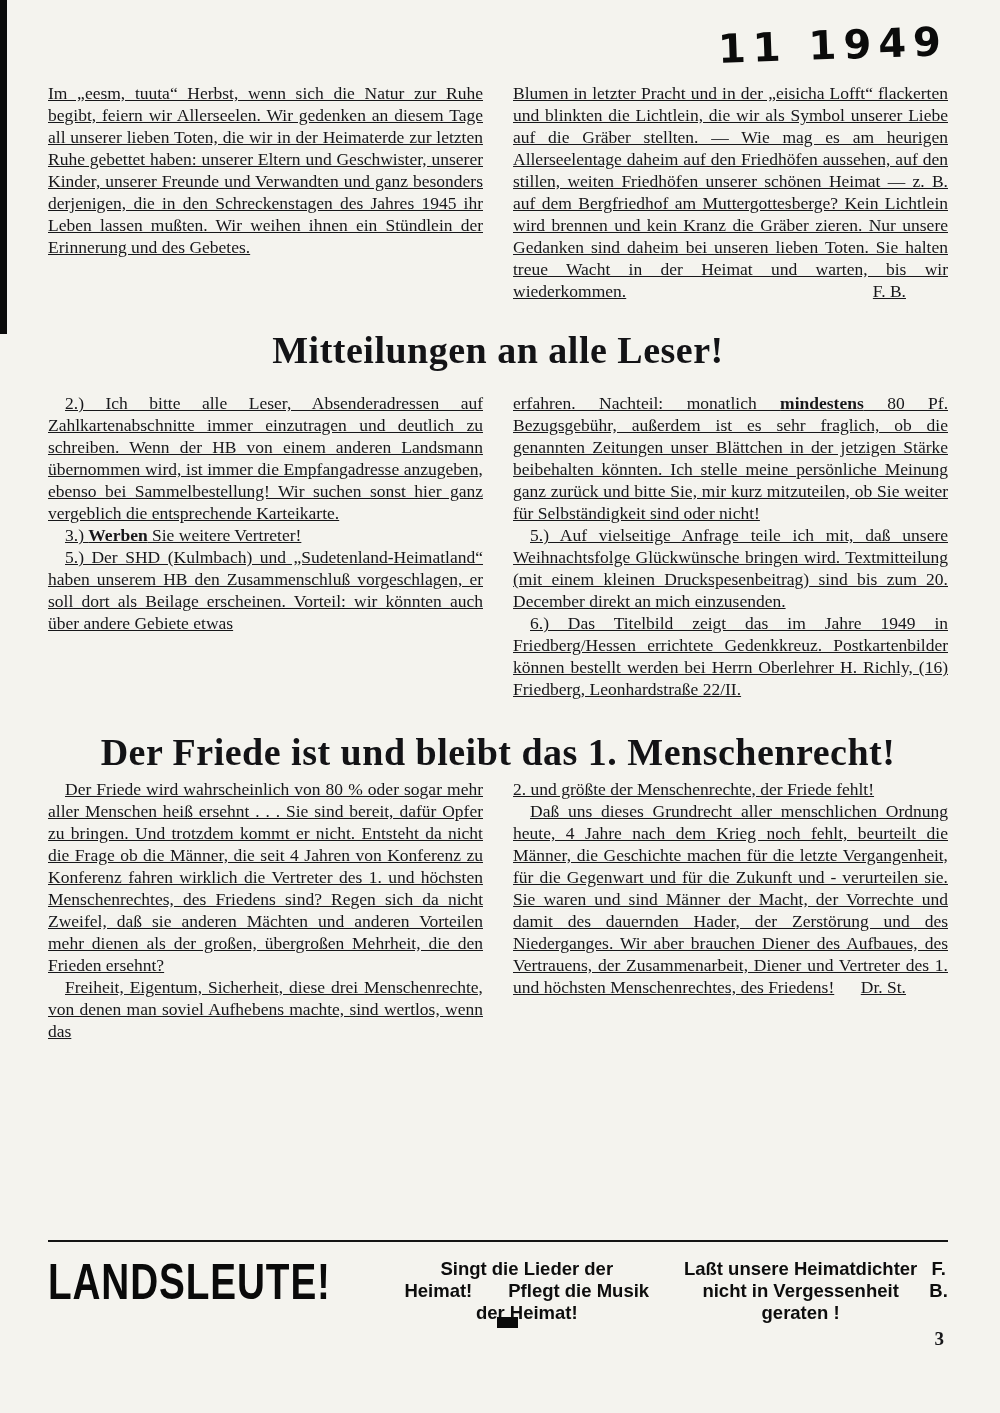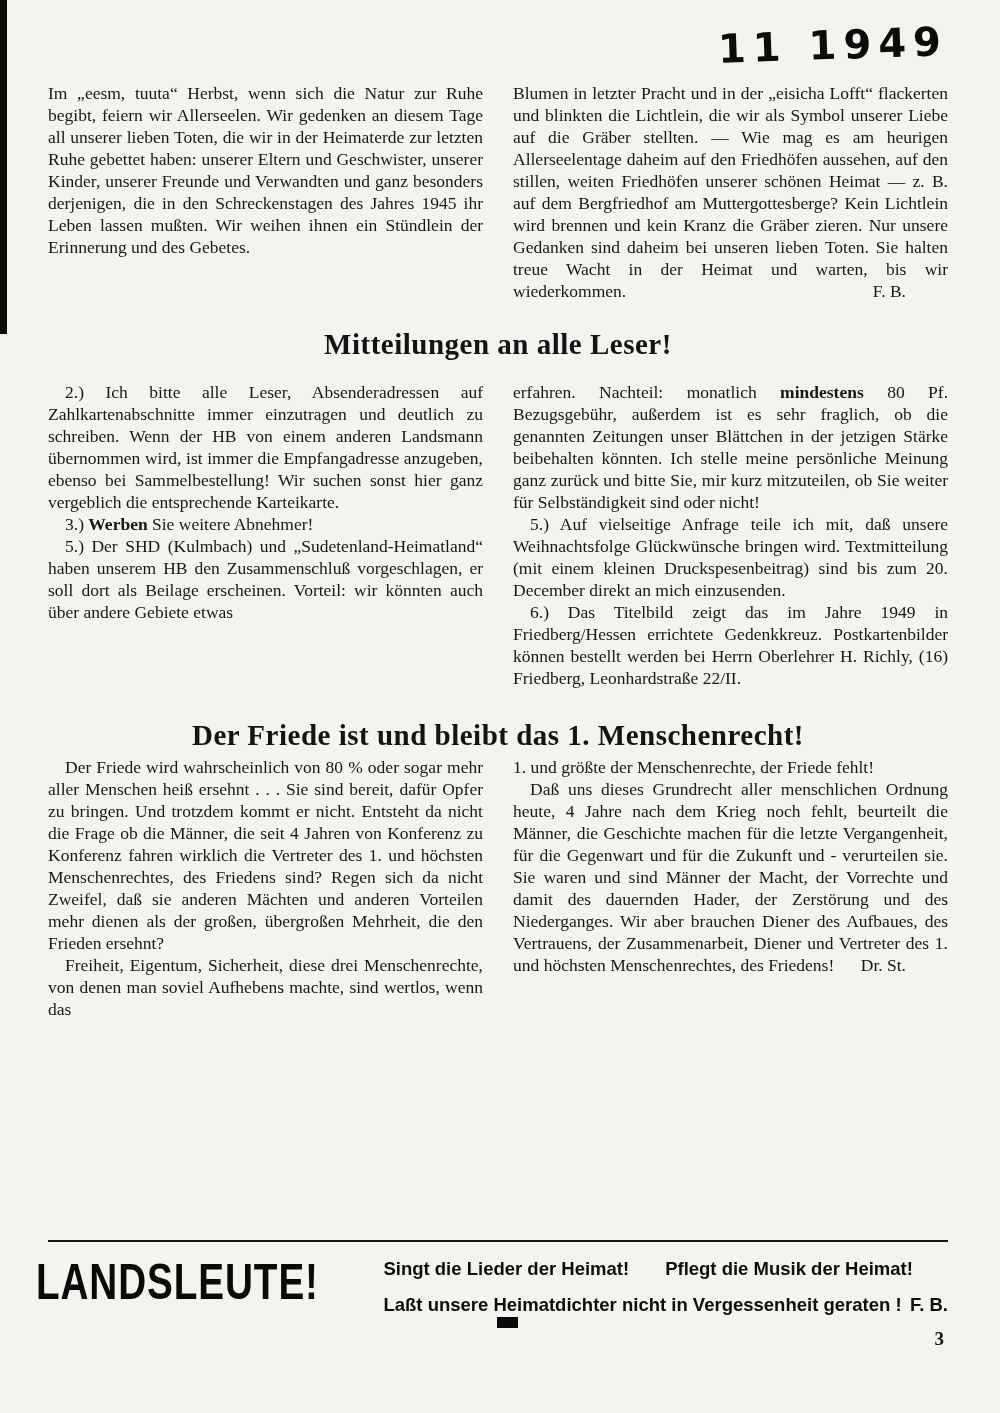--- a/index.html
+++ b/index.html
@@ -28,74 +28,75 @@
     font-size: 40px;
     letter-spacing: 7px;
     color: #0b0b0b;
     transform: rotate(-2deg);
   }
   .content {
     position: relative;
     padding: 82px 52px 0 48px;
   }
   .article { display: flex; gap: 30px; }
-  .col { flex: 1 1 0; min-width: 0; }
+  .col { flex: 1 1 0; min-width: 0; text-decoration: underline; }
   .p {
     margin: 0;
     font-size: 17.5px;
     line-height: 22px;
     text-align: justify;
     text-indent: 17px;
   }
   .p.noindent { text-indent: 0; }
   .sig {
     margin: -22px 0 0 0;
     font-size: 17.5px;
     line-height: 22px;
     text-align: right;
     text-indent: 0;
     padding-right: 42px;
   }
   .heading {
     margin: 26px 0 20px;
     text-align: center;
-    font-size: 29px;
+    font-size: 38px;
     font-weight: bold;
     letter-spacing: 0.5px;
     color: #131316;
   }
   .heading.heading-friede { margin: 30px 0 4px; }
   .rule {
     position: absolute; left: 48px; right: 52px; top: 1240px;
     border-top: 2px solid #141414;
   }
   .footer {
-    position: absolute; left: 36px; right: 52px; top: 1258px;
+    position: absolute; left: 48px; right: 52px; top: 1258px;
     display: flex; align-items: flex-start;
   }
   .banner {
     font-family: "Liberation Sans", "DejaVu Sans", sans-serif;
     font-weight: bold;
     font-size: 44px;
     line-height: 1;
     letter-spacing: 1px;
     color: #0a0a0a;
     transform: scale(0.88, 1.12);
     transform-origin: left top;
     white-space: nowrap;
   }
   .footer-lines {
     flex: 1;
     margin-left: -10px;
     padding-left: 36px;
-    display: flex; flex-direction: column; gap: 14px;
+    display: flex; gap: 14px;
     font-family: "Liberation Sans", "DejaVu Sans", sans-serif;
     font-weight: bold;
     font-size: 18.5px;
     color: #0d0d0d;
+    text-align: center;
   }
   .fl1 .gap { margin-left: 36px; }
   .fl2 { display: flex; justify-content: space-between; }
   .print-mark {
     position: absolute; left: 497px; top: 1317px;
     width: 21px; height: 11px;
     background: #0a0a0a;
   }
   .page-number {
     position: absolute; right: 56px; top: 1328px;
@@ -121,39 +122,39 @@
         <p class="p noindent">Blumen in letzter Pracht und in der „eisicha Lofft“ flackerten und blinkten die Lichtlein, die wir als Symbol unserer Liebe auf die Gräber stellten. — Wie mag es am heurigen Allerseelentage daheim auf den Friedhöfen aussehen, auf den stillen, weiten Friedhöfen unserer schönen Heimat — z. B. auf dem Bergfriedhof am Muttergottesberge? Kein Lichtlein wird brennen und kein Kranz die Gräber zieren. Nur unsere Gedanken sind daheim bei unseren lieben Toten. Sie halten treue Wacht in der Heimat und warten, bis wir wiederkommen.</p>
         <p class="p sig">F. B.</p>
       </div>
     </section>
 
     <h2 class="heading">Mitteilungen an alle Leser!</h2>
 
     <section class="article">
       <div class="col">
         <p class="p">2.) Ich bitte alle Leser, Absenderadressen auf Zahlkartenabschnitte immer einzutragen und deutlich zu schreiben. Wenn der HB von einem anderen Landsmann übernommen wird, ist immer die Empfangadresse anzugeben, ebenso bei Sammelbestellung! Wir suchen sonst hier ganz vergeblich die entsprechende Karteikarte.</p>
-        <p class="p"><span>3.) </span><b>Werben</b><span> Sie weitere Abnehmer!</span></p>
+        <p class="p"><span>3.) </span><b>Werben</b><span> Sie weitere Vertreter!</span></p>
         <p class="p">5.) Der SHD (Kulmbach) und „Sudetenland-Heimatland“ haben unserem HB den Zusammenschluß vorgeschlagen, er soll dort als Beilage erscheinen. Vorteil: wir könnten auch über andere Gebiete etwas</p>
       </div>
       <div class="col">
         <p class="p noindent"><span>erfahren. Nachteil: monatlich </span><b>mindestens</b><span> 80 Pf. Bezugsgebühr, außerdem ist es sehr fraglich, ob die genannten Zeitungen unser Blättchen in der jetzigen Stärke beibehalten könnten. Ich stelle meine persönliche Meinung ganz zurück und bitte Sie, mir kurz mitzuteilen, ob Sie weiter für Selbständigkeit sind oder nicht!</span></p>
         <p class="p">5.) Auf vielseitige Anfrage teile ich mit, daß unsere Weihnachtsfolge Glückwünsche bringen wird. Textmitteilung (mit einem kleinen Druckspesenbeitrag) sind bis zum 20. December direkt an mich einzusenden.</p>
         <p class="p">6.) Das Titelbild zeigt das im Jahre 1949 in Friedberg/Hessen errichtete Gedenkkreuz. Postkartenbilder können bestellt werden bei Herrn Oberlehrer H. Richly, (16) Friedberg, Leonhardstraße 22/II.</p>
       </div>
     </section>
 
     <h2 class="heading heading-friede">Der Friede ist und bleibt das 1. Menschenrecht!</h2>
 
     <section class="article">
       <div class="col">
         <p class="p">Der Friede wird wahrscheinlich von 80 % oder sogar mehr aller Menschen heiß ersehnt . . . Sie sind bereit, dafür Opfer zu bringen. Und trotzdem kommt er nicht. Entsteht da nicht die Frage ob die Männer, die seit 4 Jahren von Konferenz zu Konferenz fahren wirklich die Vertreter des 1. und höchsten Menschenrechtes, des Friedens sind? Regen sich da nicht Zweifel, daß sie anderen Mächten und anderen Vorteilen mehr dienen als der großen, übergroßen Mehrheit, die den Frieden ersehnt?</p>
         <p class="p">Freiheit, Eigentum, Sicherheit, diese drei Menschenrechte, von denen man soviel Aufhebens machte, sind wertlos, wenn das</p>
       </div>
       <div class="col">
-        <p class="p noindent">1. und größte der Menschenrechte, der Friede fehlt!</p>
+        <p class="p noindent">2. und größte der Menschenrechte, der Friede fehlt!</p>
         <p class="p">Daß uns dieses Grundrecht aller menschlichen Ordnung heute, 4 Jahre nach dem Krieg noch fehlt, beurteilt die Männer, die Geschichte machen für die letzte Vergangenheit, für die Gegenwart und für die Zukunft und - verurteilen sie. Sie waren und sind Männer der Macht, der Vorrechte und damit des dauernden Hader, der Zerstörung und des Niederganges. Wir aber brauchen Diener des Aufbaues, des Vertrauens, der Zusammenarbeit, Diener und Vertreter des 1. und höchsten Menschenrechtes, des Friedens!</p>
         <p class="p sig">Dr. St.</p>
       </div>
     </section>
 
   </main>
 
   <div class="rule"></div>
 
   <div class="footer">

